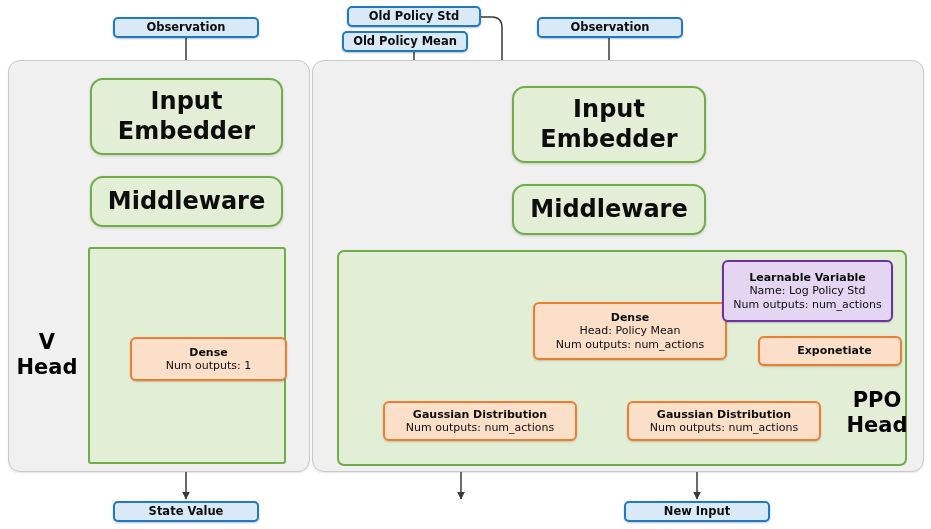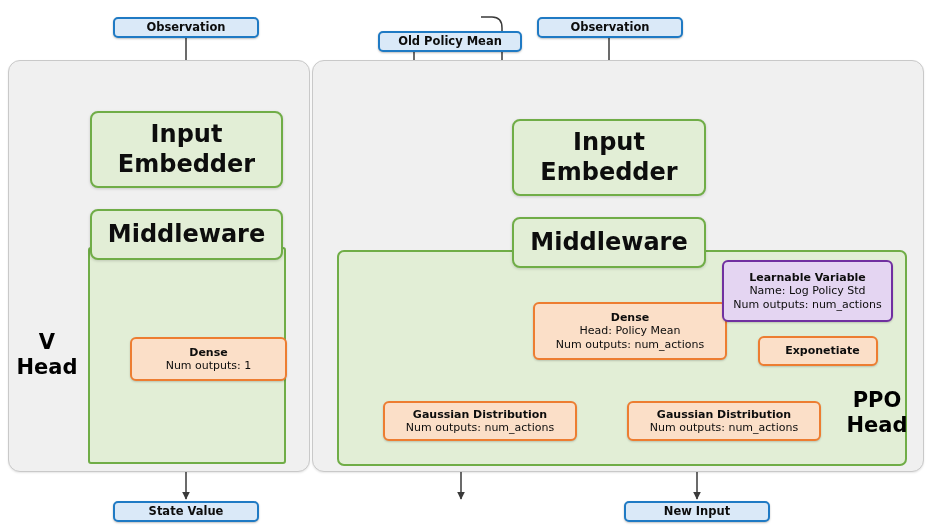--- a/index.html
+++ b/index.html
@@ -41,25 +41,24 @@
     background:#dae9f8;
     border:2px solid #1f7ac4;
     border-radius:5px;
     font-size:11.5px;
     font-weight:bold;
     box-shadow:0 1px 2px rgba(0,0,0,.25);
   }
   .n-green{
     background:#e2eed6;
     border:2px solid #70ad47;
-    border-radius:8px;
+    border-radius:13px;
     font-size:24px;
     font-weight:bold;
     box-shadow:0 1px 3px rgba(0,0,0,.16);
-    margin-top:33px;
   }
   .n-orange{
     background:#fbdfc8;
     border:2px solid #ed7d31;
     border-radius:6px;
     font-size:11px;
     box-shadow:0 1px 2px rgba(0,0,0,.18);
     margin-left:20px;
   }
   .n-purple{
@@ -157,22 +156,25 @@
     <span>State Value</span>
   </div>
 
   <div class="group-gray" style="left:312px;top:60px;width:610px;height:410px;"></div>
 
   <div class="group-green" style="left:337px;top:250px;width:566px;height:212px;"></div>
 
   <div class="section-label" style="left:833px;top:388px;width:88px;">PPO
 Head</div>
 
-
-  <div class="node n-blue" style="left:342px;top:31px;width:144px;height:21px;margin-left:36px;">
+  <div class="node n-blue" style="left:347px;top:6px;width:134px;height:21px;">
+    <span>Old Policy Std</span>
+  </div>
+
+  <div class="node n-blue" style="left:342px;top:31px;width:126px;height:21px;">
     <span>Old Policy Mean</span>
   </div>
 
   <div class="node n-blue" style="left:537px;top:17px;width:146px;height:21px;">
     <span>Observation</span>
   </div>
 
   <div class="node n-green" style="left:512px;top:86px;width:194px;height:77px;">
     <span>Input Embedder</span>
   </div>
@@ -186,21 +188,21 @@
     <span class="n-line">Head: Policy Mean</span>
     <span class="n-line">Num outputs: num_actions</span>
   </div>
 
   <div class="node n-purple" style="left:722px;top:260px;width:171px;height:62px;">
     <span class="n-title">Learnable Variable</span>
     <span class="n-line">Name: Log Policy Std</span>
     <span class="n-line">Num outputs: num_actions</span>
   </div>
 
-  <div class="node n-orange" style="left:738px;top:336px;width:120px;height:30px;padding-left:9px;">
+  <div class="node n-orange" style="left:738px;top:336px;width:144px;height:30px;padding-left:9px;">
     <span class="n-title">Exponetiate</span>
   </div>
 
   <div class="node n-orange" style="left:363px;top:401px;width:194px;height:40px;">
     <span class="n-title">Gaussian Distribution</span>
     <span class="n-line">Num outputs: num_actions</span>
   </div>
 
   <div class="node n-orange" style="left:607px;top:401px;width:194px;height:40px;">
     <span class="n-title">Gaussian Distribution</span>

